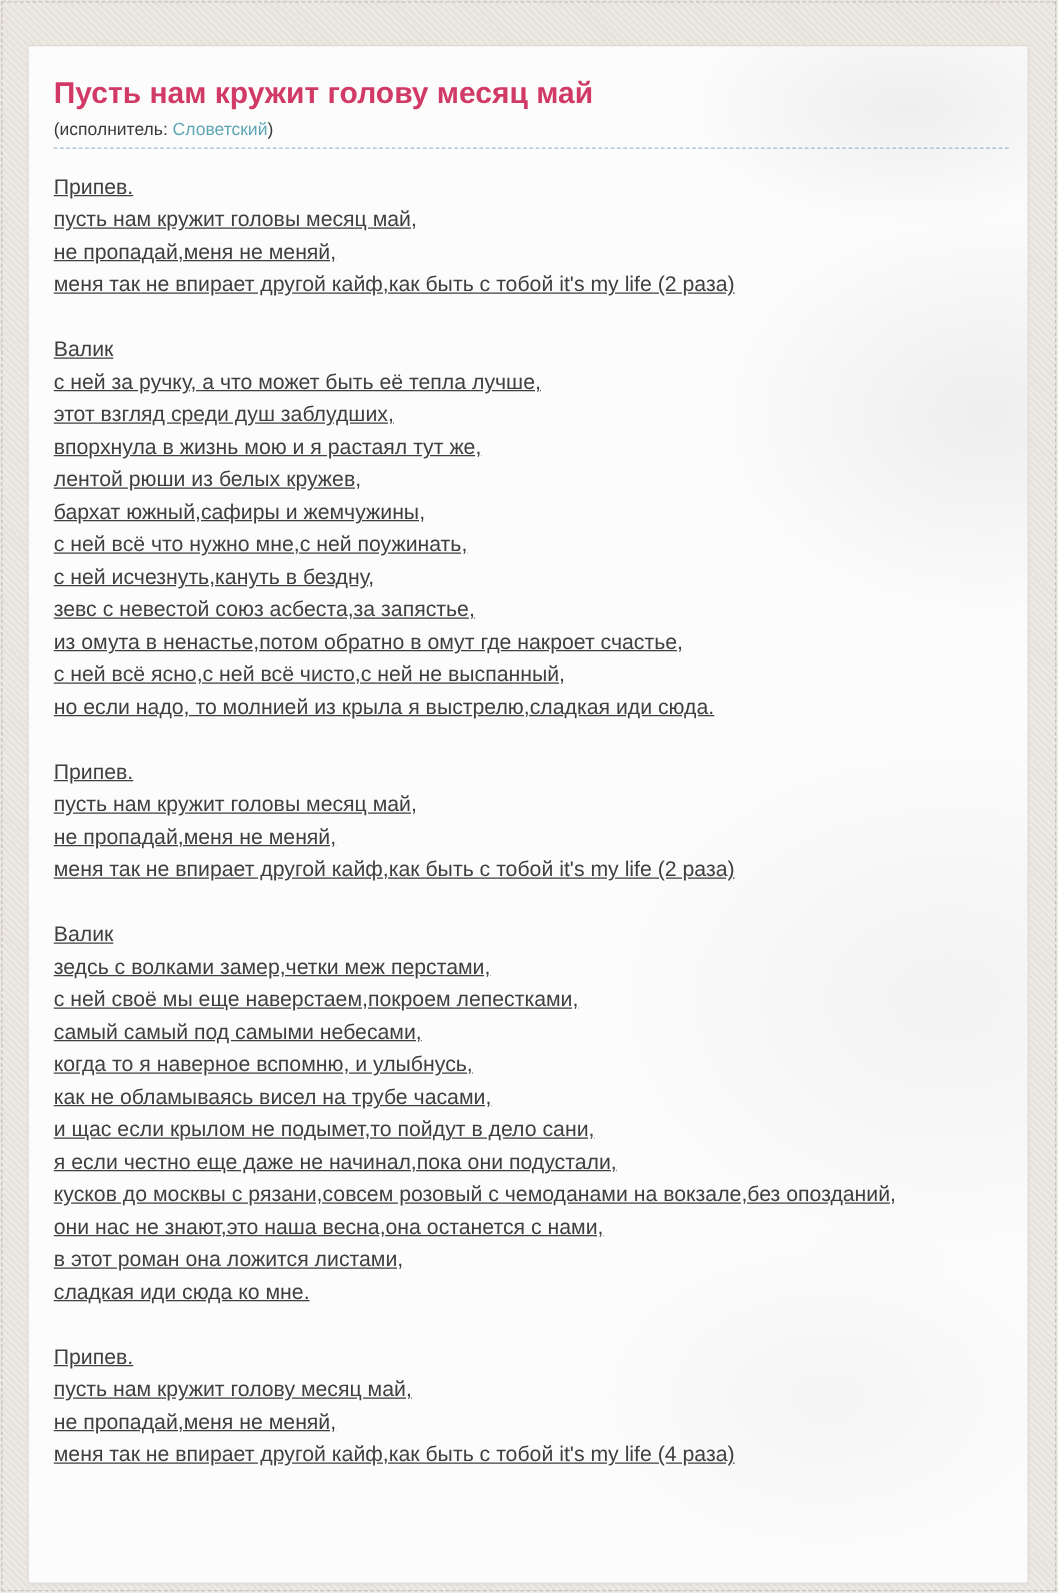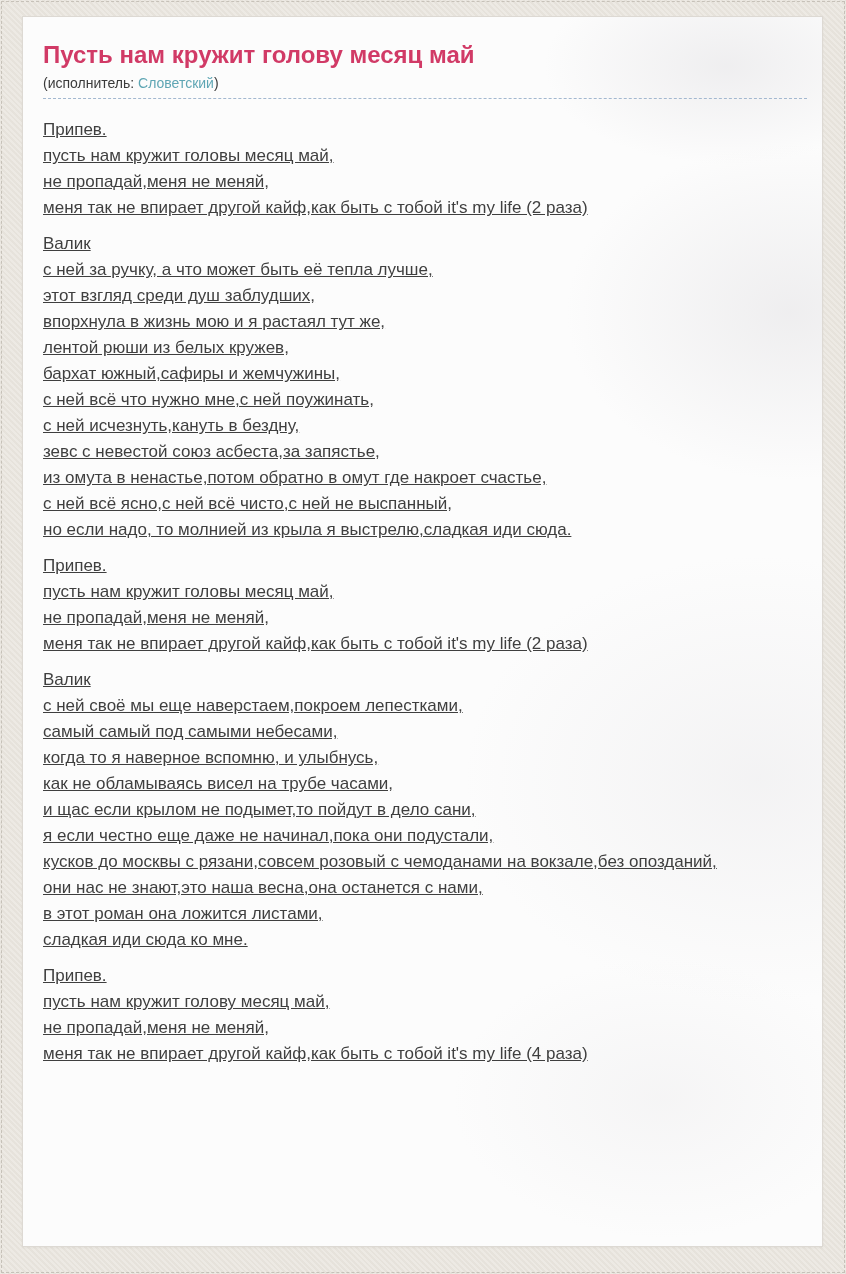--- a/index.html
+++ b/index.html
@@ -20,21 +20,21 @@
   }
   .page-edge {
     position: absolute;
     inset: 1px;
     border: 1px dashed #c6c1b8;
     pointer-events: none;
   }
   .content-card {
     position: absolute;
     left: 22px;
-    top: 16px;
+    top: 36px;
     width: 801px;
     height: 1231px;
     background:
       radial-gradient(ellipse 260px 140px at 88% 4%, rgba(205,203,208,0.28), transparent 70%),
       radial-gradient(ellipse 320px 240px at 96% 24%, rgba(208,206,210,0.30), transparent 70%),
       radial-gradient(ellipse 420px 320px at 92% 62%, rgba(212,210,214,0.22), transparent 70%),
       radial-gradient(ellipse 300px 200px at 80% 88%, rgba(214,212,215,0.18), transparent 70%),
       #fcfcfc;
     border: 1px solid #ddd9d3;
     box-shadow: 0 1px 2px rgba(0,0,0,0.04);
@@ -63,21 +63,21 @@
     width: 764px;
     border-bottom: 1px dashed #a3b8d0;
     height: 0;
   }
   .lyrics-text {
     margin-top: 18px;
     font-size: 17px;
     color: #3f3f3f;
     line-height: 26px;
   }
-  .lyric-block + .lyric-block { margin-top: 10px; }
+  .lyric-block + .lyric-block { margin-top: 26px; }
   .lyric-line { white-space: nowrap; text-decoration: underline; }
 </style>
 </head>
 <body>
 
 <div class="page-bg"></div>
 <div class="page-edge"></div>
 
 <div class="content-card">
   <h1 class="song-title">Пусть нам кружит голову месяц май</h1>
@@ -108,20 +108,21 @@
         <div class="lyric-line">но если надо, то молнией из крыла я выстрелю,сладкая иди сюда.</div>
       </div>
       <div class="lyric-block">
         <div class="lyric-line">Припев.</div>
         <div class="lyric-line">пусть нам кружит головы месяц май,</div>
         <div class="lyric-line">не пропадай,меня не меняй,</div>
         <div class="lyric-line">меня так не впирает другой кайф,как быть с тобой it's my life (2 раза)</div>
       </div>
       <div class="lyric-block">
         <div class="lyric-line">Валик</div>
+        <div class="lyric-line">зедсь с волками замер,четки меж перстами,</div>
         <div class="lyric-line">с ней своё мы еще наверстаем,покроем лепестками,</div>
         <div class="lyric-line">самый самый под самыми небесами,</div>
         <div class="lyric-line">когда то я наверное вспомню, и улыбнусь,</div>
         <div class="lyric-line">как не обламываясь висел на трубе часами,</div>
         <div class="lyric-line">и щас если крылом не подымет,то пойдут в дело сани,</div>
         <div class="lyric-line">я если честно еще даже не начинал,пока они подустали,</div>
         <div class="lyric-line">кусков до москвы с рязани,совсем розовый с чемоданами на вокзале,без опозданий,</div>
         <div class="lyric-line">они нас не знают,это наша весна,она останется с нами,</div>
         <div class="lyric-line">в этот роман она ложится листами,</div>
         <div class="lyric-line">сладкая иди сюда ко мне.</div>

